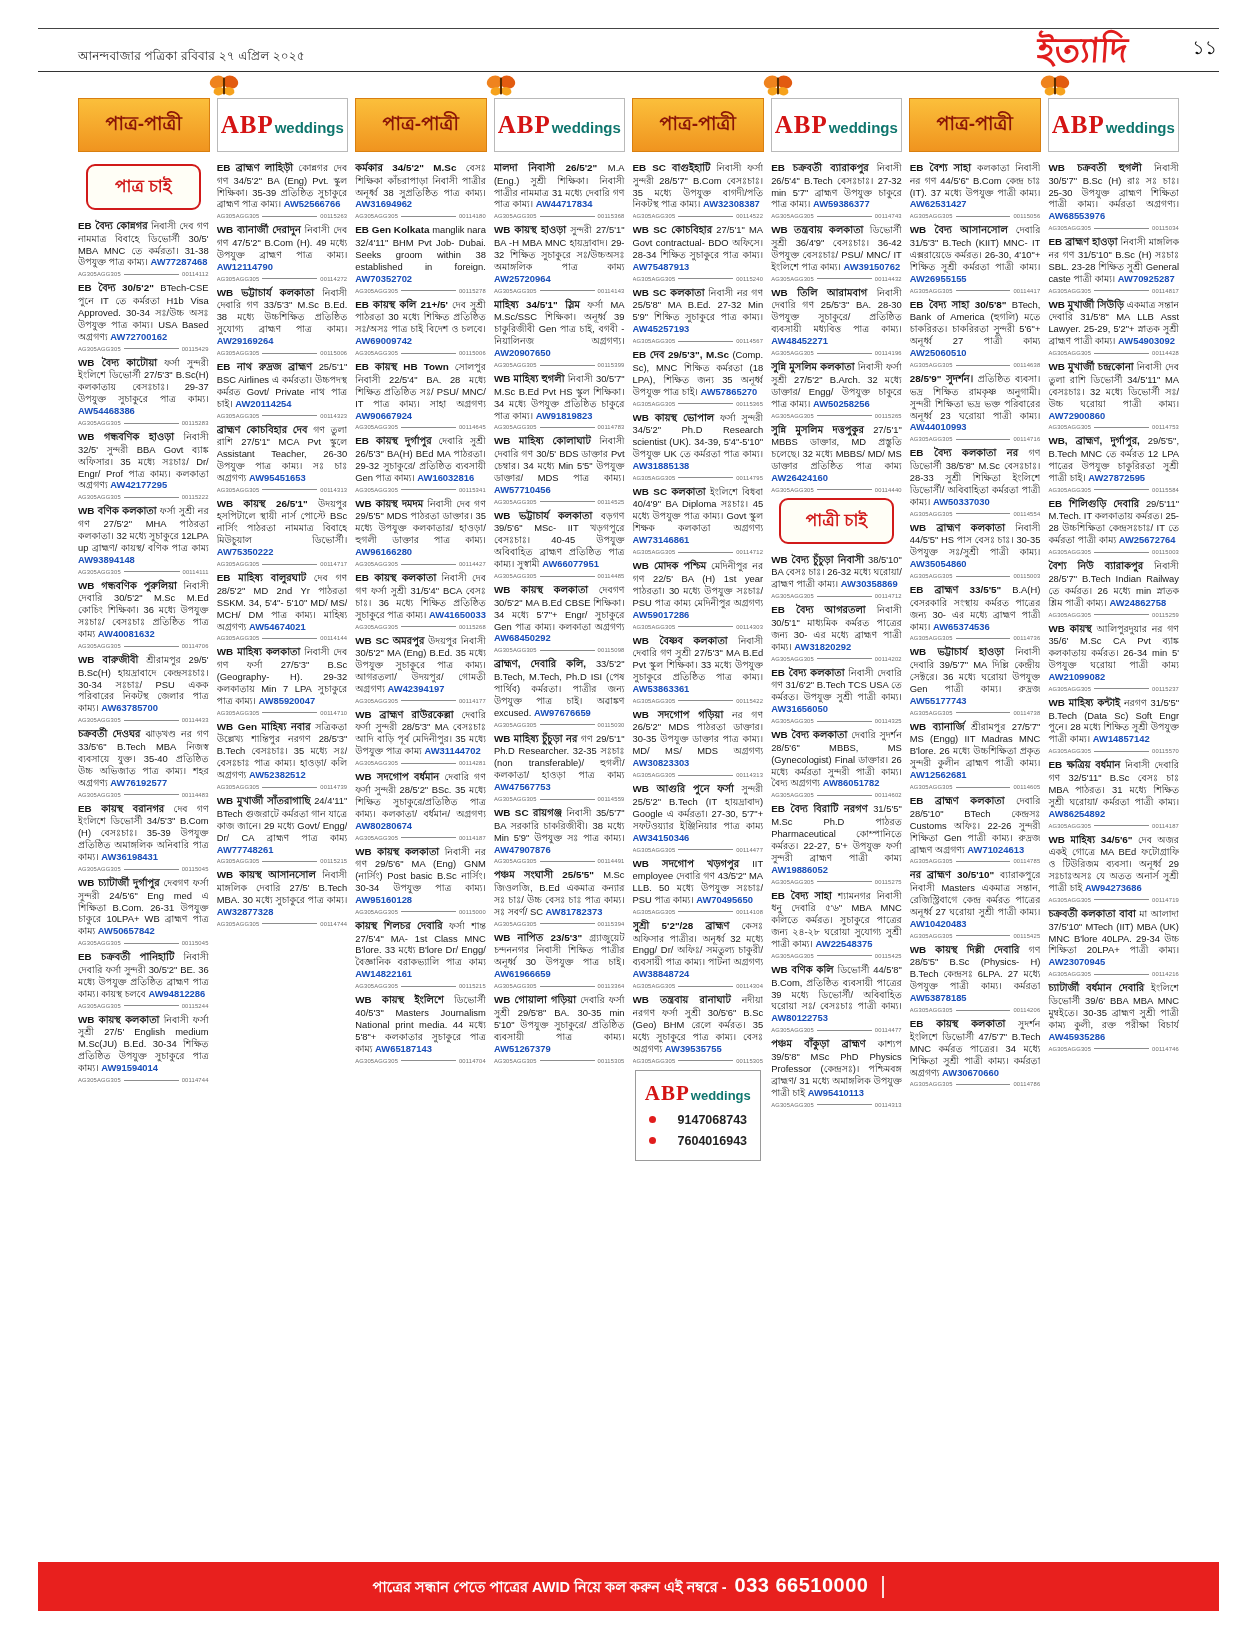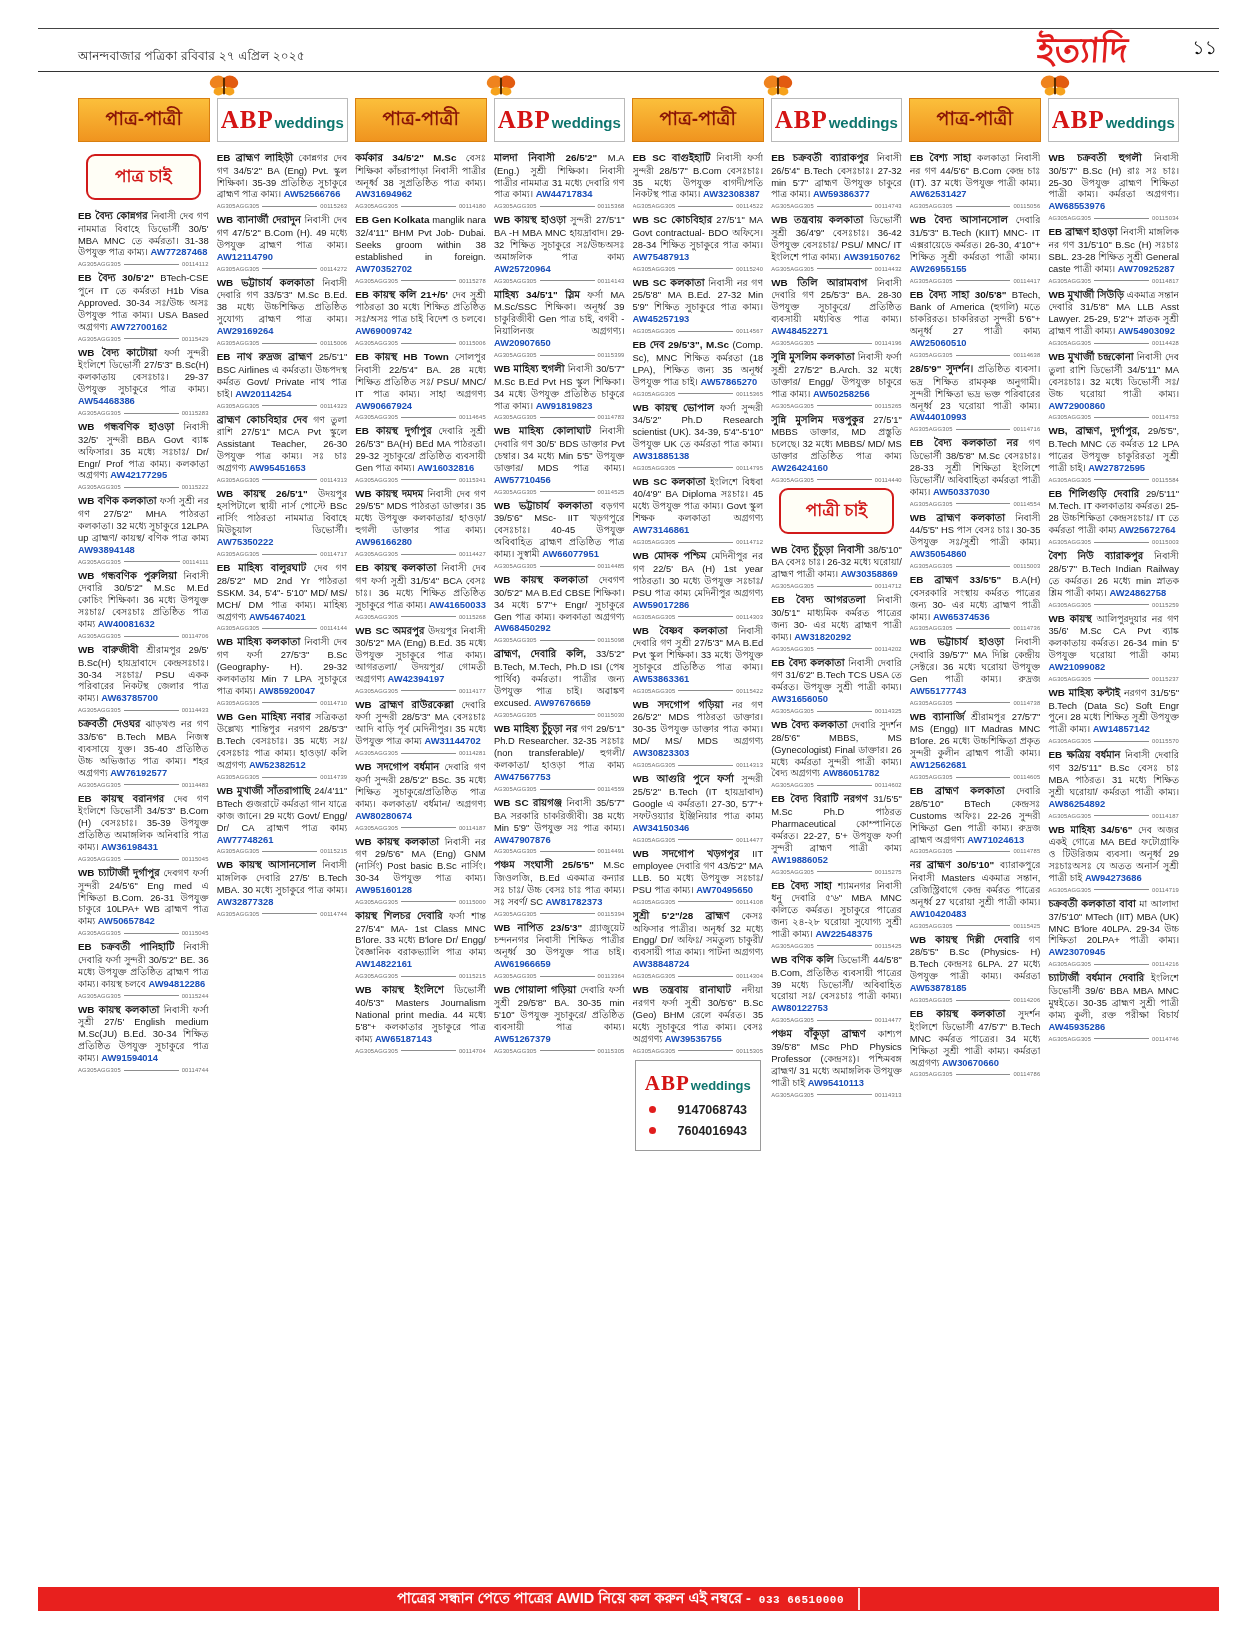--- a/index.html
+++ b/index.html
@@ -15,21 +15,21 @@
     padding:4px 40px 2px 78px; }
   .mast-left { font-size:12px; color:#222; letter-spacing:.2px; }
   .mast-right { display:flex; align-items:flex-end; gap:26px; }
   .section-logo { font-family:"Liberation Serif", serif; font-weight:bold;
     font-size:34px; color:#e11d1d; line-height:.9; transform:skewX(-4deg); }
   .page-num { font-size:19px; color:#111; padding-bottom:2px;margin-left:39px; }
   .mast-rule { border-top:1.5px solid #333; margin:2px 38px 0; }
 
   
   .banners { display:flex; gap:7px; margin:26px 78px 10px; }
-  .banner-cell { flex:1; min-width:0; height:44px; position:relative;
+  .banner-cell { flex:1; min-width:0; height:54px; position:relative;
     display:flex; align-items:center; justify-content:center; }
   .banner-cell.orange { background:linear-gradient(#fbbf3b,#f0941f);
     border:1px solid #d87f10; }
   .banner-cell.orange .lbl { color:#8a1507; font-weight:bold; font-size:19px; }
   .banner-cell.abp { background:#fff; border:1px solid #b9b9b9; }
   .abp-brand { font-family:"Liberation Serif", serif; font-weight:bold;
     font-size:25px; color:#d41414; letter-spacing:1px; }
   .abp-suffix { font-size:15px; color:#0f766e; margin-left:1px;font-weight:bold; }
   .butterfly { position:absolute; top:-26px; left:-10px; width:32px; height:26px; }
 
@@ -49,26 +49,26 @@
 
   .promo-box { border:1px solid #9a9a9a; margin:6px 2px 0; padding:10px 6px 12px;
     text-align:center; }
   .promo-box .abp-brand { font-size:21px; }
   .promo-box .abp-suffix { font-size:13px; }
   .promo-phone { display:flex; align-items:center; justify-content:center; gap:22px;
     font-size:12.5px; font-weight:bold; color:#222; margin-top:7px; }
   .dot { width:7px; height:7px; border-radius:50%; background:#e11d1d; flex:0 0 auto; }
 
   
-  .footer { position:absolute; left:38px; right:38px; bottom:14px; height:24px;
+  .footer { position:absolute; left:38px; right:38px; bottom:14px; height:49px;
     background:#e8201e; color:#fff; display:flex; align-items:center;
     justify-content:center; gap:14px; padding:0 10px; }
   .footer .seg { display:flex; align-items:baseline; gap:8px; white-space:nowrap; }
   .footer .msg { font-weight:bold; font-size:14.5px; }
-  .footer .tel { font-weight:bold; font-size:11px; letter-spacing:.5px;font-family:Liberation Mono, monospace; }
+  .footer .tel { font-weight:bold; font-size:20px; letter-spacing:.5px; }
   .footer .div { width:2px; height:22px; background:#ffffff; opacity:.85; }
 </style>
 </head>
 <body>
 
 <div class="top-rule"></div>
 
 <div class="masthead">
   <span class="mast-left">আনন্দবাজার পত্রিকা  রবিবার ২৭ এপ্রিল ২০২৫</span>
   <span class="mast-right">

